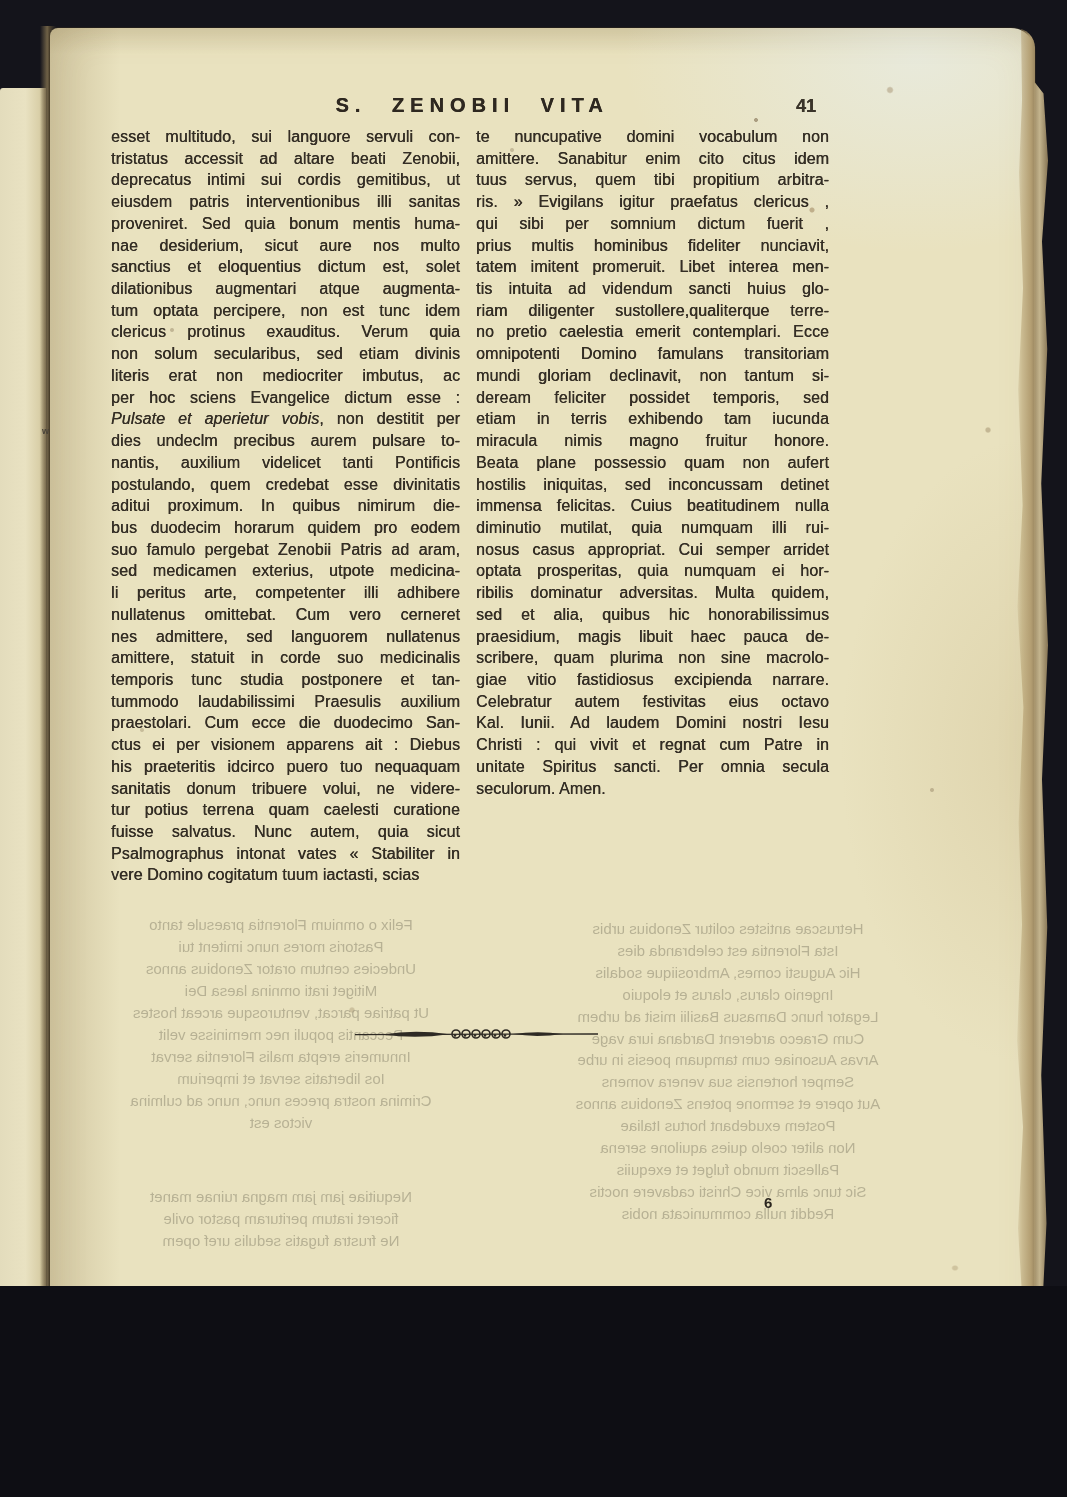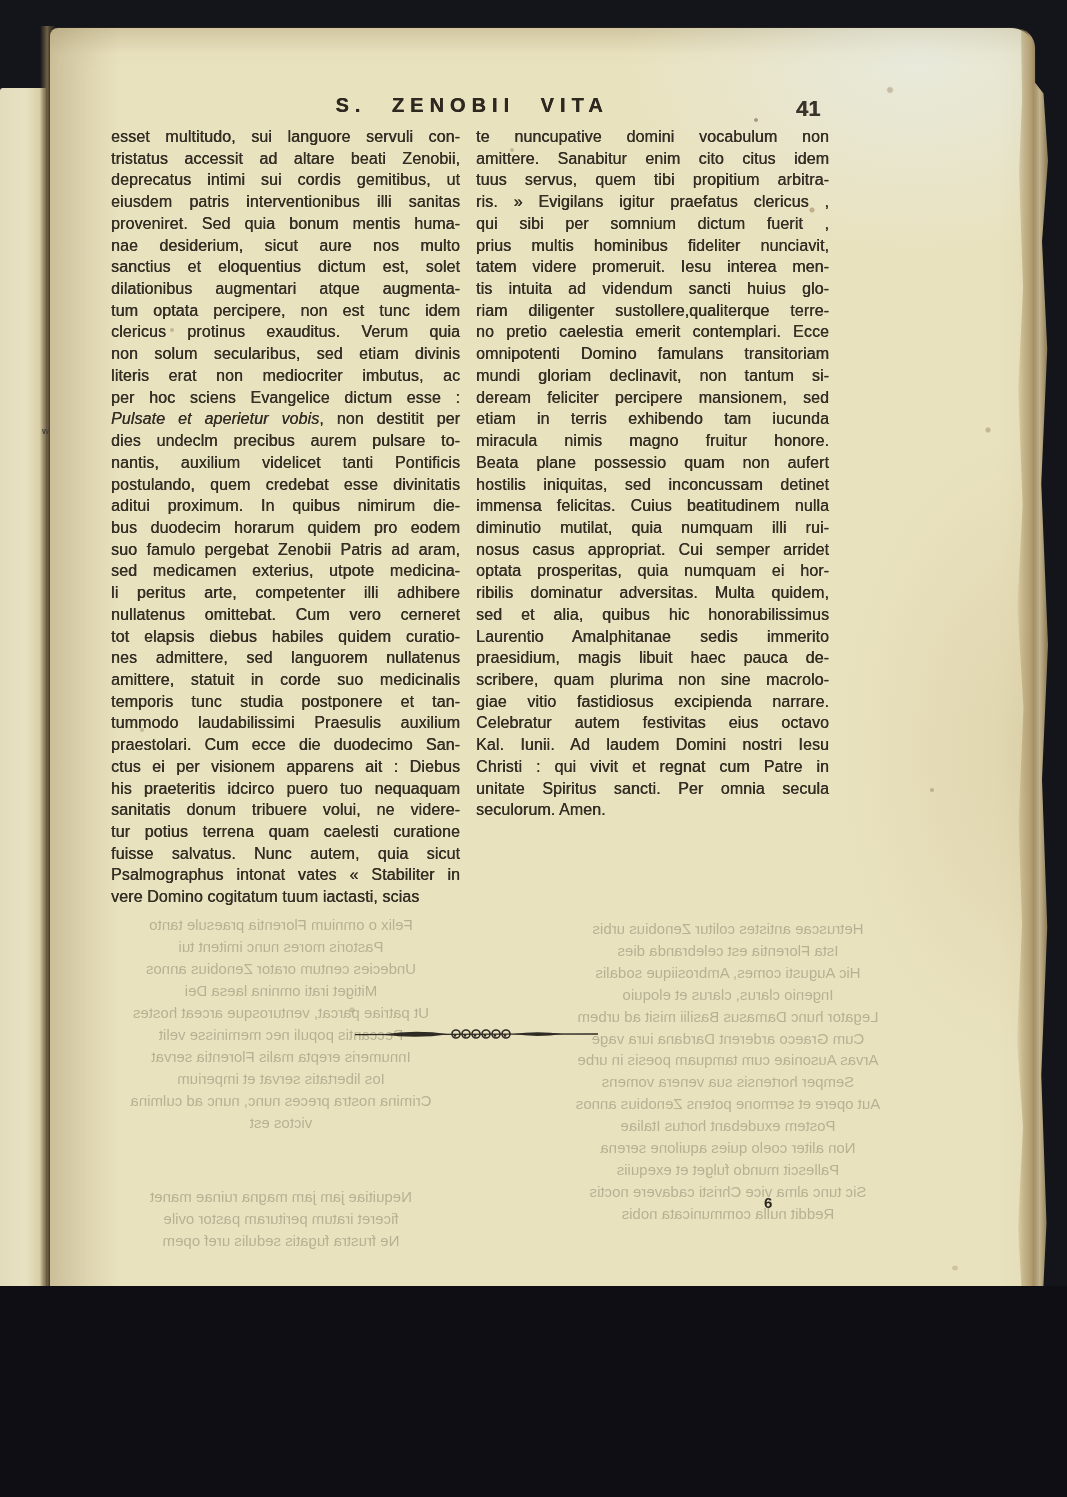--- a/index.html
+++ b/index.html
@@ -32,21 +32,21 @@
         background:linear-gradient(to right,#a08c64,#ccbc93 45%,#8d7a58);
         border-radius:7px;
         clip-path:polygon(0 0,70% 1%,100% 6%,60% 12%,95% 20%,55% 30%,100% 42%,60% 52%,95% 63%,55% 74%,90% 85%,50% 94%,80% 100%,0 100%);}
   .notch{position:absolute;left:76px;top:1450px;width:36px;height:50px;background:#14141b;
         transform:rotate(9deg);border-radius:4px;}
   
   .print{position:absolute;left:0;top:0;width:100%;height:100%;color:#342e25;}
   .running-head{position:absolute;left:60px;top:66px;width:724px;text-align:center;
         font-weight:bold;font-size:20px;letter-spacing:6px;word-spacing:14px;color:#2e2820;
         text-shadow:.3px 0 0 currentColor;}
-  .folio{position:absolute;left:746px;top:68px;font-size:22px;font-weight:bold;color:#3a342a;
+  .folio{position:absolute;left:746px;top:68px;font-size:18px;font-weight:bold;color:#3a342a;
         text-shadow:.3px 0 0 currentColor;}
   .column{position:absolute;top:98px;font-size:16px;line-height:21.72px;
         text-shadow:.35px 0 0 currentColor;letter-spacing:.1px;}
   .col-left{left:61px;width:349px;}
   .col-right{left:426px;width:353px;}
   .column .line{text-align:justify;text-align-last:justify;height:21.72px;overflow:visible;white-space:nowrap;}
   .column .line.last{text-align-last:left;}
   
   .ghost{position:absolute;transform:scaleX(-1);color:#8f8a72;opacity:.55;filter:blur(.45px);
         font-size:15px;line-height:22px;}
@@ -145,59 +145,57 @@
           <div class="line"><i>Pulsate et aperietur vobis</i>, non destitit per</div>
           <div class="line">dies undeclm precibus aurem pulsare to-</div>
           <div class="line">nantis, auxilium videlicet tanti Pontificis</div>
           <div class="line">postulando, quem credebat esse divinitatis</div>
           <div class="line">aditui proximum. In quibus nimirum die-</div>
           <div class="line">bus duodecim horarum quidem pro eodem</div>
           <div class="line">suo famulo pergebat Zenobii Patris ad aram,</div>
           <div class="line">sed medicamen exterius, utpote medicina-</div>
           <div class="line">li peritus arte, competenter illi adhibere</div>
           <div class="line">nullatenus omittebat. Cum vero cerneret</div>
-          <div class="line">tot elapsis diebus habiles quidem curatio-</div>
           <div class="line">nes admittere, sed languorem nullatenus</div>
           <div class="line">amittere, statuit in corde suo medicinalis</div>
           <div class="line">temporis tunc studia postponere et tan-</div>
           <div class="line">tummodo laudabilissimi Praesulis auxilium</div>
           <div class="line">praestolari. Cum ecce die duodecimo San-</div>
           <div class="line">ctus ei per visionem apparens ait : Diebus</div>
           <div class="line">his praeteritis idcirco puero tuo nequaquam</div>
           <div class="line">sanitatis donum tribuere volui, ne videre-</div>
           <div class="line">tur potius terrena quam caelesti curatione</div>
           <div class="line">fuisse salvatus. Nunc autem, quia sicut</div>
           <div class="line">Psalmographus intonat vates « Stabiliter in</div>
           <div class="line last">vere Domino cogitatum tuum iactasti, scias</div>
         </div>
       <div class="column col-right">
           <div class="line">te nuncupative domini vocabulum non</div>
           <div class="line">amittere. Sanabitur enim cito citus idem</div>
           <div class="line">tuus servus, quem tibi propitium arbitra-</div>
           <div class="line">ris. » Evigilans igitur praefatus clericus ,</div>
           <div class="line">qui sibi per somnium dictum fuerit ,</div>
           <div class="line">prius multis hominibus fideliter nunciavit,</div>
-          <div class="line">tatem videre promeruit. Iesu interea men-</div>
+          <div class="line">tatem imitent promeruit. Libet interea men-</div>
           <div class="line">tis intuita ad videndum sancti huius glo-</div>
           <div class="line">riam diligenter sustollere,qualiterque terre-</div>
           <div class="line">no pretio caelestia emerit contemplari. Ecce</div>
           <div class="line">omnipotenti Domino famulans transitoriam</div>
           <div class="line">mundi gloriam declinavit, non tantum si-</div>
-          <div class="line">deream feliciter percipere mansionem, sed</div>
+          <div class="line">deream feliciter possidet temporis, sed</div>
           <div class="line">etiam in terris exhibendo tam iucunda</div>
           <div class="line">miracula nimis magno fruitur honore.</div>
           <div class="line">Beata plane possessio quam non aufert</div>
           <div class="line">hostilis iniquitas, sed inconcussam detinet</div>
           <div class="line">immensa felicitas. Cuius beatitudinem nulla</div>
           <div class="line">diminutio mutilat, quia numquam illi rui-</div>
           <div class="line">nosus casus appropriat. Cui semper arridet</div>
           <div class="line">optata prosperitas, quia numquam ei hor-</div>
           <div class="line">ribilis dominatur adversitas. Multa quidem,</div>
           <div class="line">sed et alia, quibus hic honorabilissimus</div>
-          <div class="line">Laurentio Amalphitanae sedis immerito</div>
           <div class="line">praesidium, magis libuit haec pauca de-</div>
           <div class="line">scribere, quam plurima non sine macrolo-</div>
           <div class="line">giae vitio fastidiosus excipienda narrare.</div>
           <div class="line">Celebratur autem festivitas eius octavo</div>
           <div class="line">Kal. Iunii. Ad laudem Domini nostri Iesu</div>
           <div class="line">Christi : qui vivit et regnat cum Patre in</div>
           <div class="line">unitate Spiritus sancti. Per omnia secula</div>
           <div class="line last">seculorum. Amen.</div>
         </div>
 

